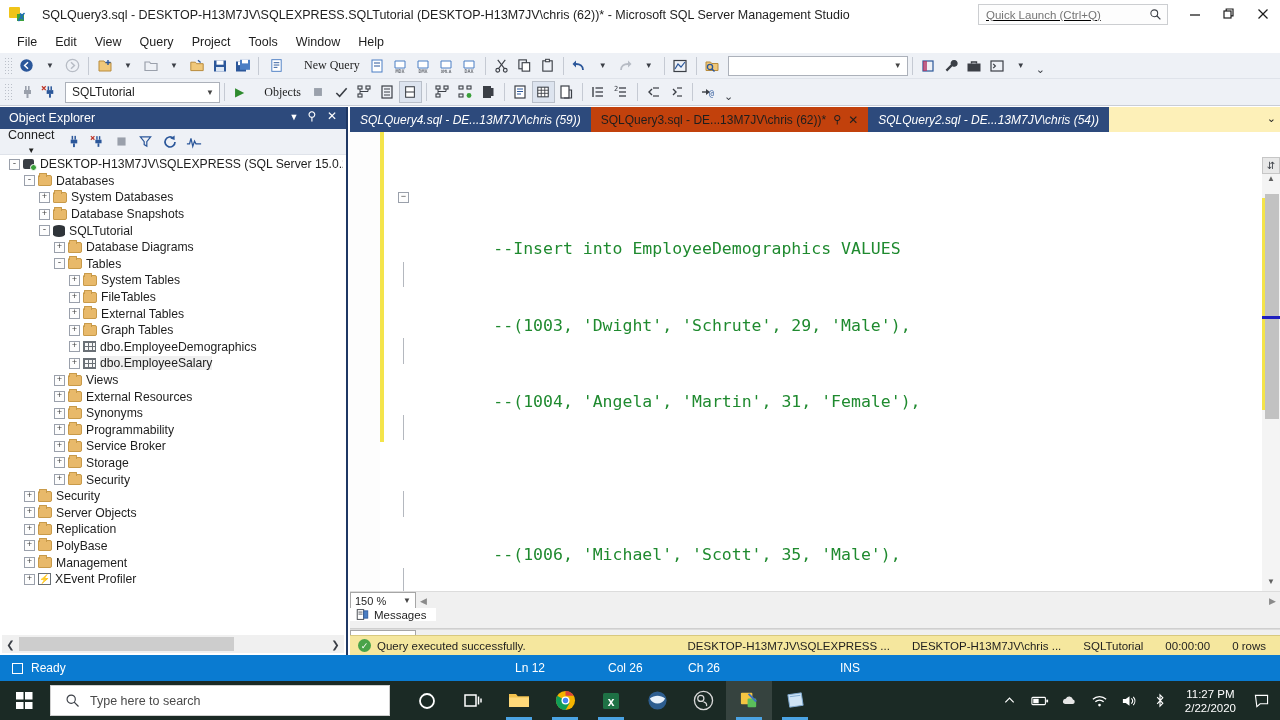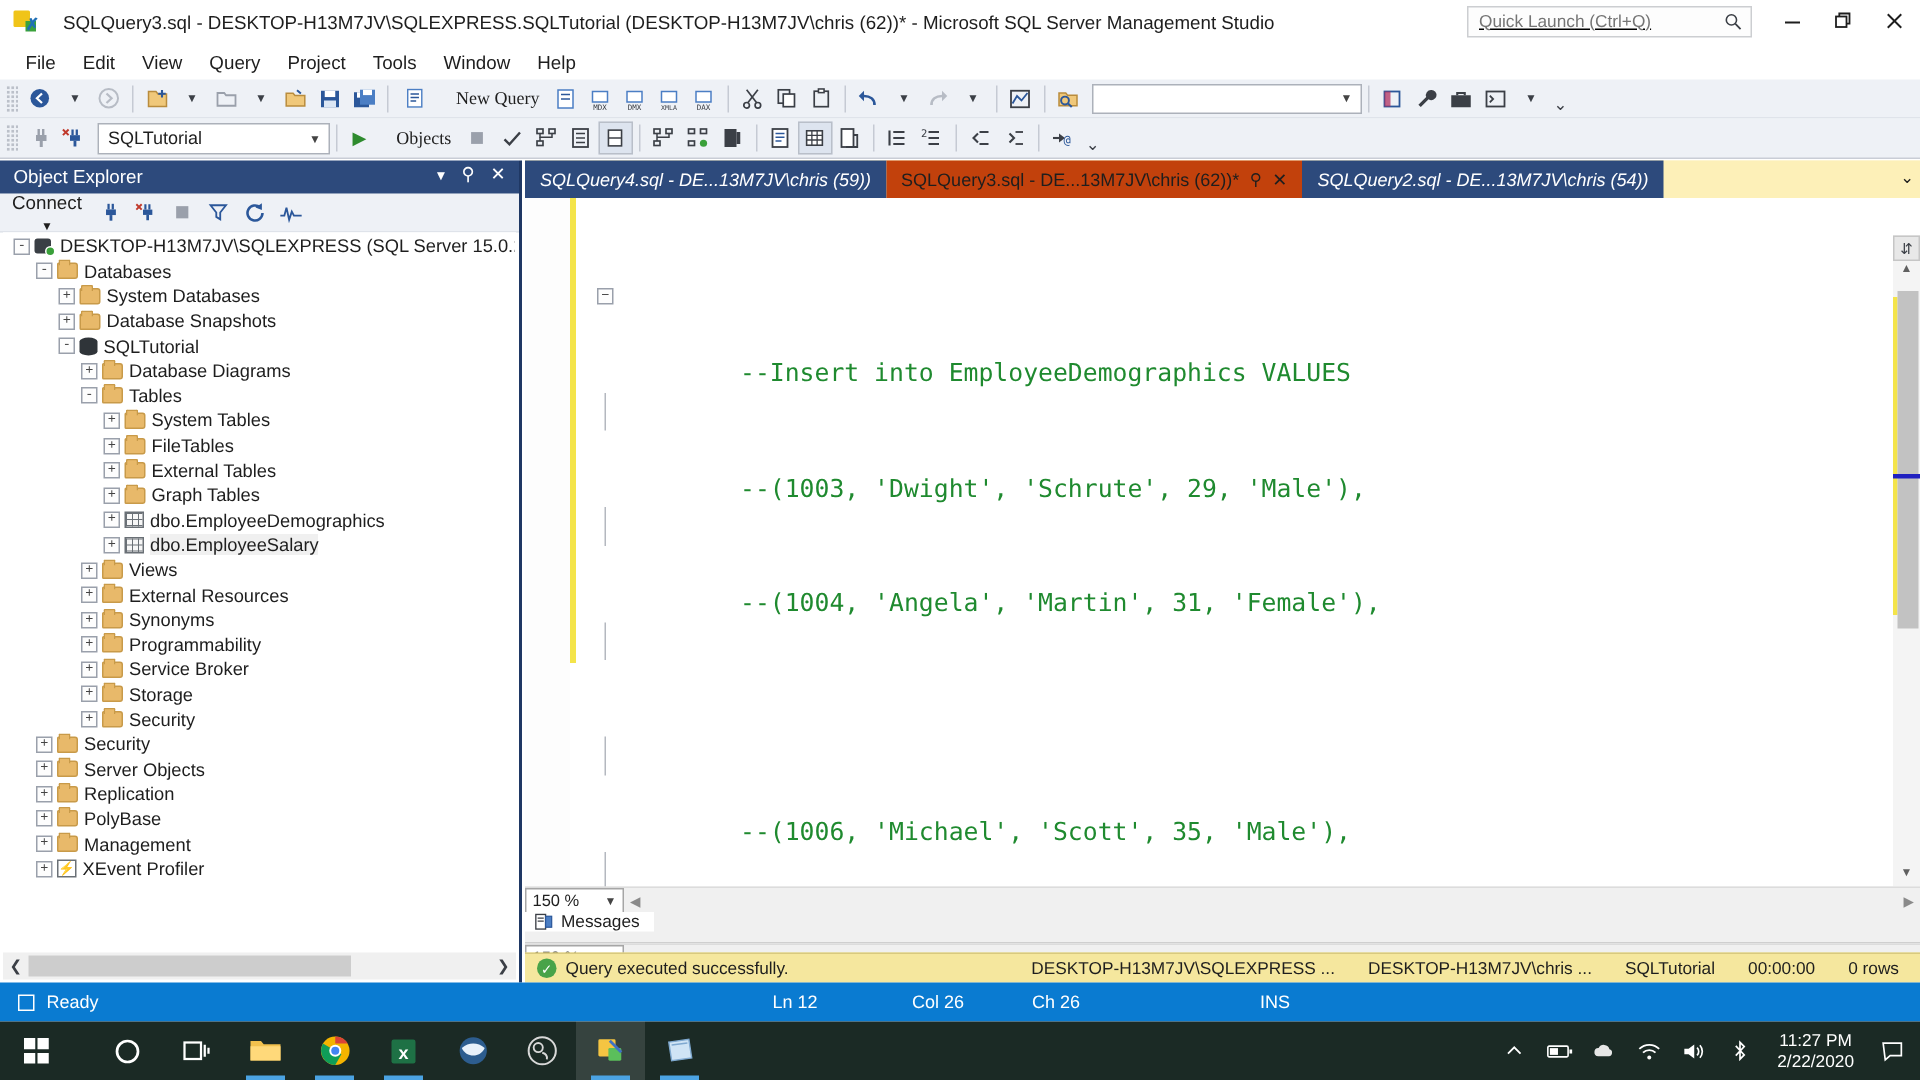--- a/index.html
+++ b/index.html
@@ -1058,20 +1058,29 @@
     <span class="pos" style="left:515px">Ln 12</span>
     <span class="pos" style="left:608px">Col 26</span>
     <span class="pos" style="left:688px">Ch 26</span>
     <span class="pos" style="left:840px">INS</span>
   </div>
 
   <div class="taskbar">
     <div class="start">
         <div class="w"></div>
       </div>
+    <div class="searchbox">
+      <span>
+        <svg width="15" height="15" viewBox="0 0 16 16">
+            <circle cx="6.6" cy="6.6" r="4.4" fill="none" stroke="#3b3f46" stroke-width="1.2"></circle>
+            <line x1="9.8" y1="9.8" x2="14.4" y2="14.4" stroke="#3b3f46" stroke-width="1.3"></line>
+          </svg>
+      </span>
+      <span class="txt">Type here to search</span>
+    </div>
 
     <div class="tbicon" style="margin-left:14px">
       <svg width="20" height="20" viewBox="0 0 20 20">
           <circle cx="10" cy="10" r="7" fill="none" stroke="#ffffff" stroke-width="1.8"></circle>
         </svg>
     </div>
     <div class="tbicon">
       <svg width="20" height="18" viewBox="0 0 20 18">
           <rect x="2" y="3" width="11" height="11" fill="none" stroke="#fff" stroke-width="1.5"></rect>
           <line x1="15.5" y1="4.5" x2="15.5" y2="12.5" stroke="#fff" stroke-width="1.5"></line>

